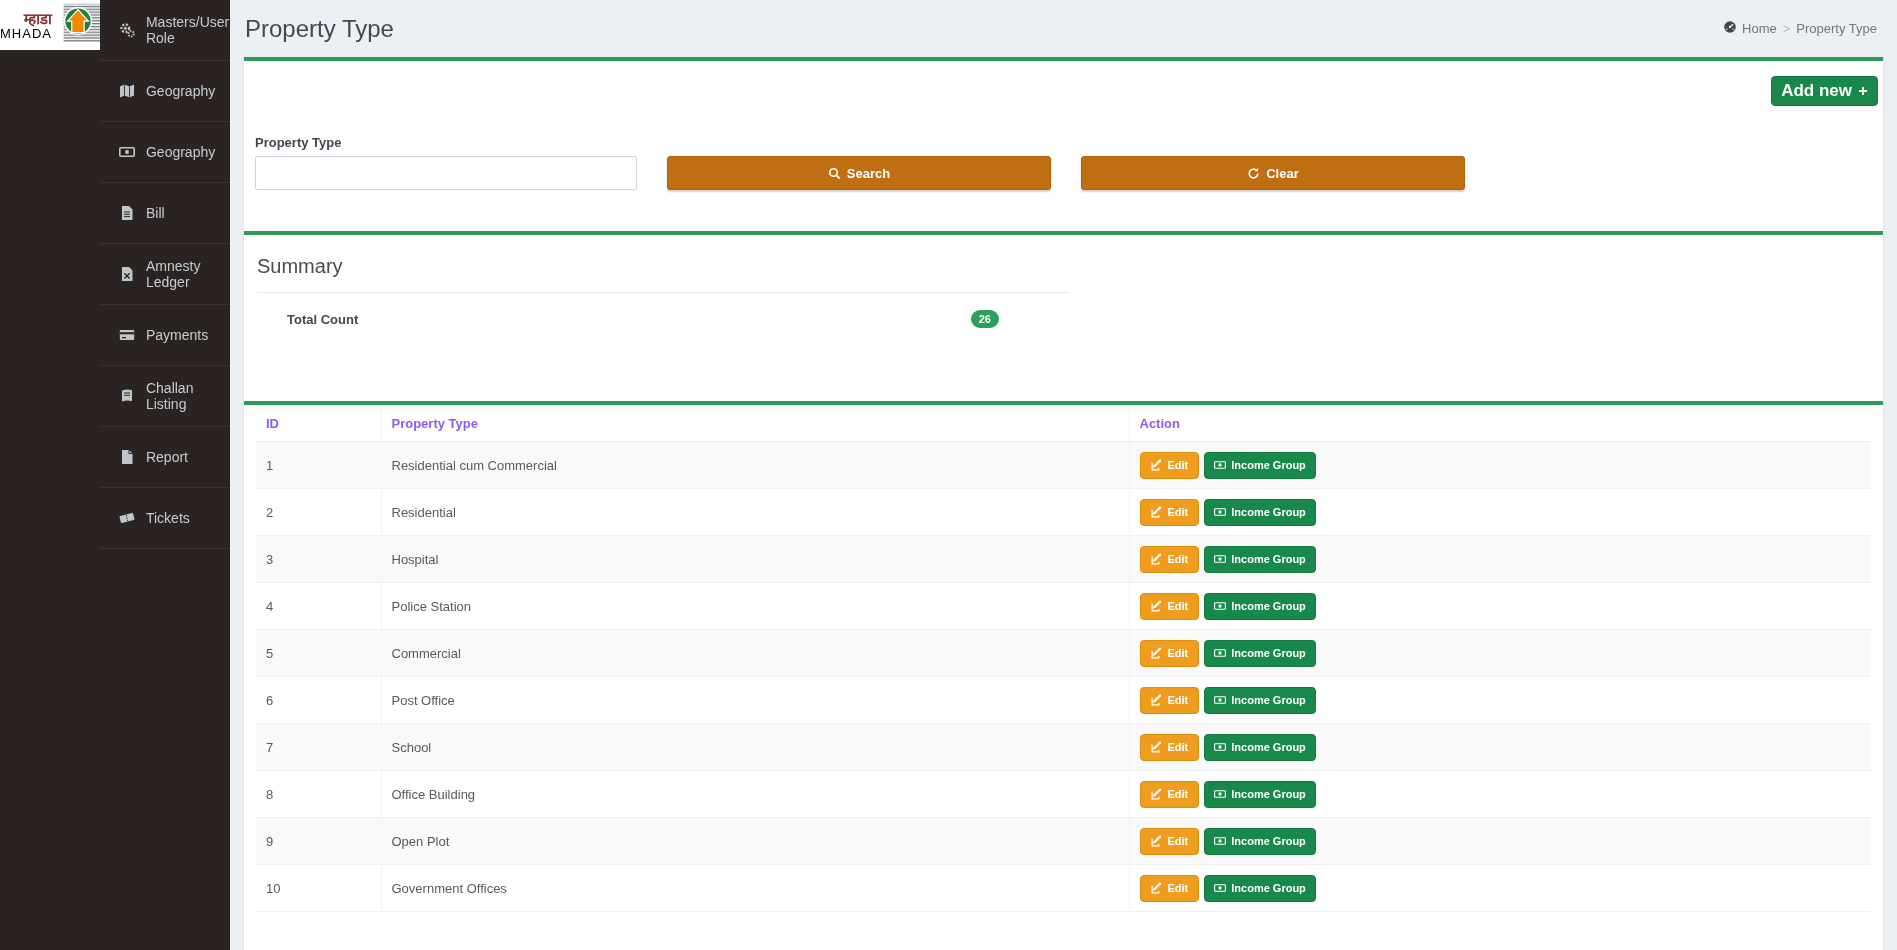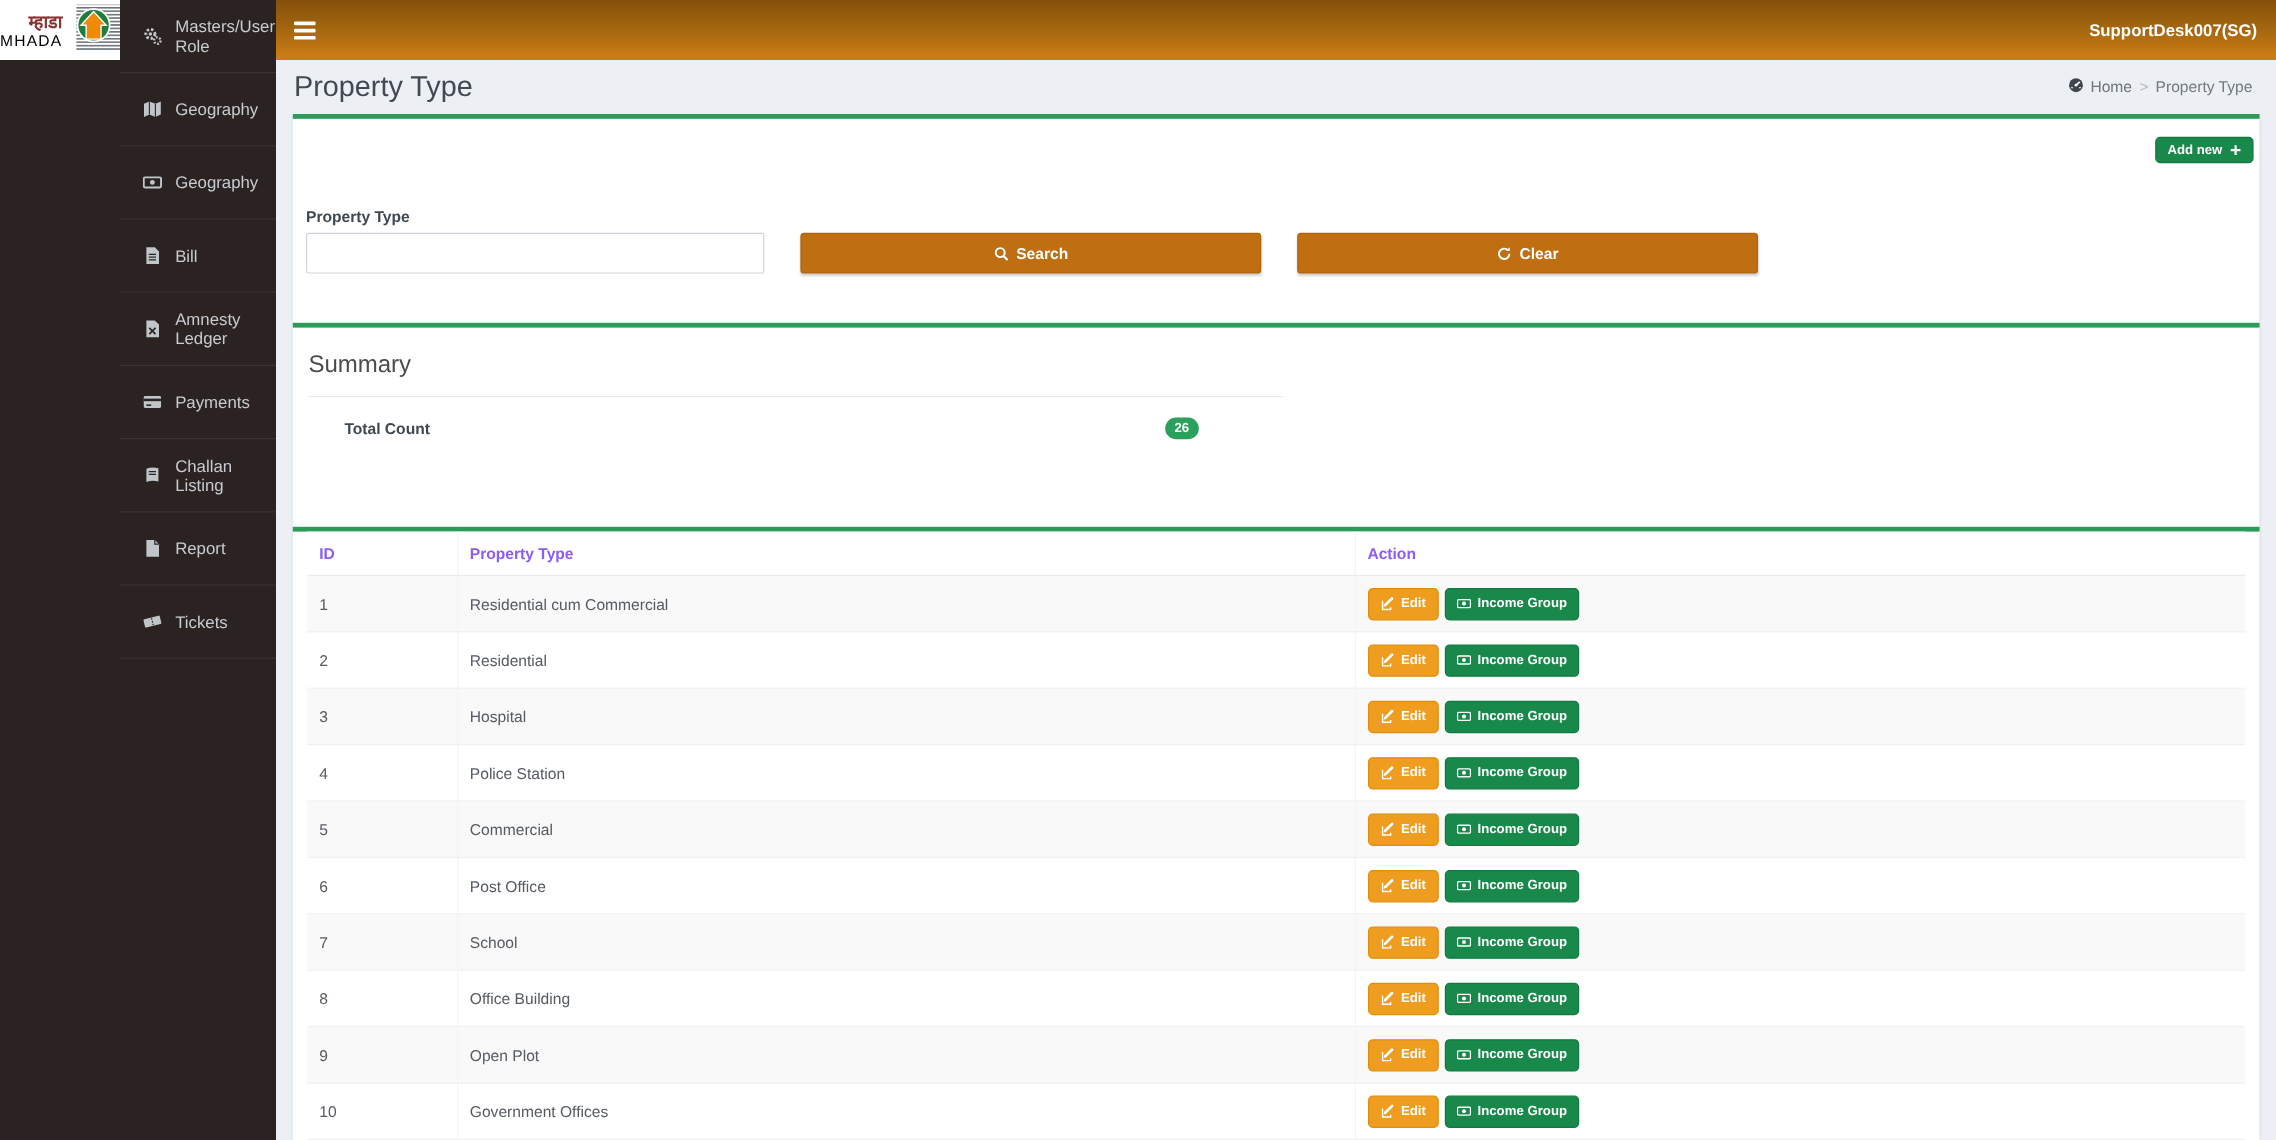--- a/index.html
+++ b/index.html
@@ -39,21 +39,21 @@
   .crumbs .sep{color:#b3b8bc;}
   .crumbs svg{width:14px;height:14px;}
 
   
   .card{margin:0 14px;background:#fff;box-shadow:0 1px 2px rgba(0,0,0,.12);flex:1;}
   .sec{border-top:4px solid #2c9b57;}
 
   .filter-sec{height:170px;position:relative;}
   .btn{border:none;cursor:pointer;color:#fff;font-family:inherit;display:inline-flex;align-items:center;justify-content:center;gap:6px;}
   .btn svg{display:block;}
-  .add-new{position:absolute;top:15px;right:5px;background:#18894b;border:1px solid #127a40;border-radius:4px;font-size:11px;font-weight:bold;padding:4px 9px;}
+  .add-new{position:absolute;top:15px;right:5px;background:#18894b;border:1px solid #127a40;border-radius:4px;font-size:17px;font-weight:bold;padding:4px 9px;}
   .add-new svg{width:10px;height:10px;}
   .filter-row{position:absolute;top:74px;left:11px;display:flex;gap:30px;align-items:flex-end;}
   .fcol{width:382px;}
   .fcol label{display:block;font-size:13px;font-weight:bold;color:#3f4851;margin-bottom:6px;}
   .fcol input{width:100%;height:34px;box-sizing:border-box;border:1px solid #d0d4da;border-radius:2px;padding:0 8px;font-size:14px;font-family:inherit;color:#444;}
   .btn-wide{width:384px;height:34px;background:#bf6e12;border:1px solid #b06408;border-radius:3px;font-size:13px;font-weight:bold;box-shadow:0 2px 2px rgba(0,0,0,.18);}
   .btn-wide svg{width:13px;height:13px;}
 
   .summary-sec{height:170px;box-sizing:border-box;padding:20px 0 0 13px;}
   .sum-inner{width:812px;}
@@ -236,28 +236,20 @@
       <svg viewBox="0 0 16 16">
               <polyline points="10,3 5.5,8 10,13" fill="none" stroke="currentColor" stroke-width="1.8"></polyline>
             </svg>
     </span>
   </div>
 </nav>
   </aside>
 
   <div class="main">
 
-    <header class="topbar">
-      <div class="hamburger">
-          <span></span>
-          <span></span>
-          <span></span>
-        </div>
-      <div class="topbar-user">SupportDesk007(SG)</div>
-    </header>
 
     <div class="page-head">
       <h1 class="page-title">Property Type</h1>
       <div class="crumbs">
         <a class="crumb-home" href="#">
           <span>
             <svg viewBox="0 0 16 16">
                 <circle cx="8" cy="8" r="6.6" fill="#3e464e"></circle>
                 <path d="M8 8 L11.6 4.8" stroke="#fff" stroke-width="1.5"></path>
                 <circle cx="8" cy="8" r="1.3" fill="#fff"></circle>

